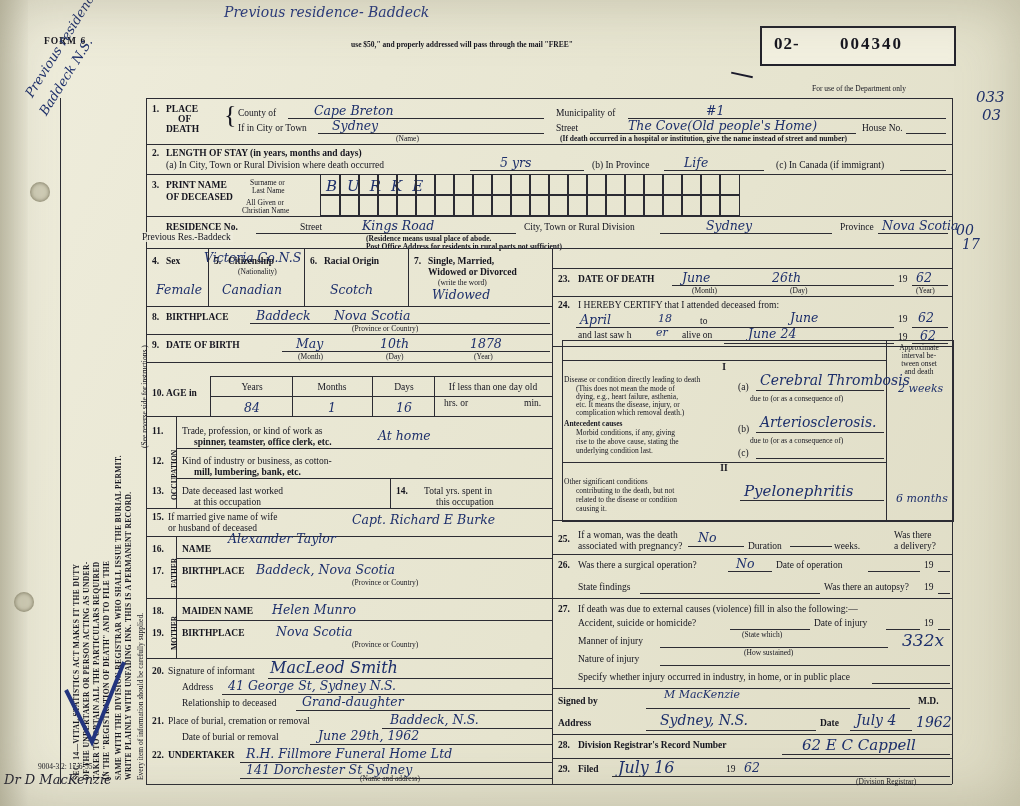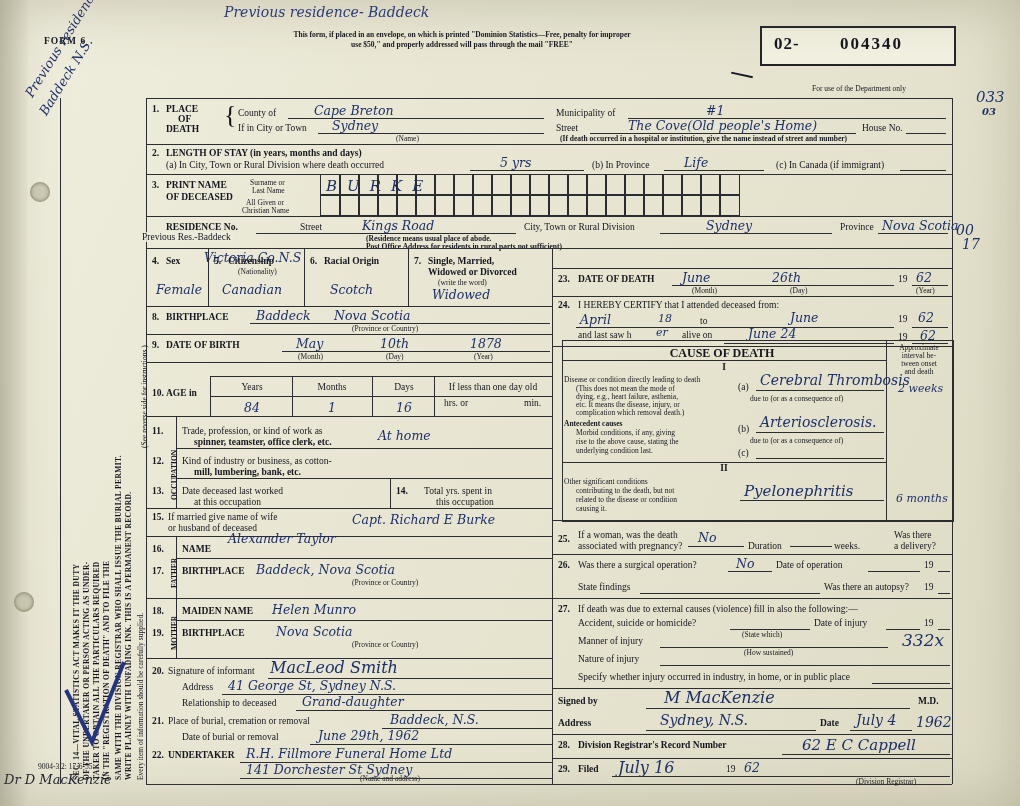--- a/index.html
+++ b/index.html
@@ -79,32 +79,31 @@
   <div class="hole" style="left:30px;top:182px;width:20px;height:20px;"></div>
   <div class="hole" style="left:14px;top:592px;width:20px;height:20px;"></div>
 
   <div class="pr hw blue" style="left:224px;top:4px;font-size:14px;">Previous residence- Baddeck</div>
 
   <div class="pr pt b sm" style="left:44px;top:36px;letter-spacing:1px;">FORM 6</div>
 
   <div class="pr hw" style="left:22px;top:92px;transform:rotate(-58deg);transform-origin:0 0;font-size:13px;">Previous residence</div>
   <div class="pr hw" style="left:36px;top:110px;transform:rotate(-58deg);transform-origin:0 0;font-size:13px;">Baddeck N.S.</div>
 
-  <div class="pr pt xtiny b ctr" style="left:222px;top:30px;width:480px;">This form, if placed in an envelope, on which is printed "Dominion Statistics—Free, penalty for improper</div>
   <div class="pr pt xtiny b ctr" style="left:222px;top:40px;width:480px;">use $50," and properly addressed will pass through the mail "FREE"</div>
 
   <div class="formbox" style="left:760px;top:26px;width:192px;height:36px;background:#f2f0e0;"></div>
   <div class="pr pt b" style="left:774px;top:34px;font-size:17px;letter-spacing:1px;">02-</div>
   <div class="pr pt b" style="left:840px;top:34px;font-size:17px;letter-spacing:2px;">004340</div>
 
   <div class="pr" style="left:732px;top:64px;width:22px;height:10px;border-bottom:2px solid #1a1a2b;transform:rotate(12deg);"></div>
 
   <div class="pr pt xtiny" style="left:812px;top:84px;">For use of the Department only</div>
   <div class="pr hw" style="left:976px;top:88px;font-size:15px;">033</div>
-  <div class="pr hw" style="left:982px;top:106px;font-size:10px;font-weight:bold;">03</div>
+  <div class="pr hw" style="left:982px;top:106px;font-size:15px;">03</div>
 
   <div class="line hline" style="left:146px;top:98px;width:806px;"></div>
   <div class="line vline" style="left:146px;top:98px;height:686px;"></div>
   <div class="line vline" style="left:952px;top:98px;height:686px;"></div>
   <div class="line hline" style="left:146px;top:784px;width:806px;"></div>
   <div class="line vline" style="left:552px;top:248px;height:536px;"></div>
 
   <div class="line vline" style="left:60px;top:98px;height:686px;"></div>
   <div class="pr pt b xtiny rot caps" style="left:72px;top:780px;">SEC. 14—VITAL STATISTICS ACT MAKES IT THE DUTY</div>
   <div class="pr pt b xtiny rot caps" style="left:82px;top:780px;">OF THE UNDERTAKER OR PERSON ACTING AS UNDER-</div>
@@ -368,21 +367,20 @@
   <div class="pr hw sm" style="left:656px;top:326px;">er</div>
   <div class="pr pt sm" style="left:682px;top:330px;">alive on</div>
   <div class="pr hw" style="left:748px;top:326px;">June 24</div>
   <div class="pr pt sm" style="left:898px;top:332px;">19</div>
   <div class="pr hw" style="left:920px;top:328px;">62</div>
   <div class="line hline" style="left:724px;top:343px;width:170px;"></div>
   <div class="line hline" style="left:912px;top:343px;width:36px;"></div>
   <div class="line hline" style="left:552px;top:346px;width:400px;"></div>
 
   <div class="boxline" style="left:562px;top:340px;width:390px;height:180px;border-width:1px;background:transparent;"></div>
-  <div class="pr pt b ctr" style="left:566px;top:346px;width:312px;font-size:12px;">CAUSE OF DEATH</div>
   <div class="line vline" style="left:886px;top:340px;height:180px;"></div>
   <div class="pr pt xtiny ctr" style="left:888px;top:343px;width:62px;">Approximate</div>
   <div class="pr pt xtiny ctr" style="left:888px;top:351px;width:62px;">interval be-</div>
   <div class="pr pt xtiny ctr" style="left:888px;top:359px;width:62px;">tween onset</div>
   <div class="pr pt xtiny ctr" style="left:888px;top:367px;width:62px;">and death</div>
   <div class="line hline" style="left:562px;top:360px;width:324px;"></div>
 
   <div class="pr pt b sm ctr" style="left:566px;top:362px;width:316px;">I</div>
   <div class="pr pt xtiny" style="left:564px;top:375px;">Disease or condition directly leading to death</div>
   <div class="pr pt xtiny" style="left:576px;top:384px;">(This does not mean the mode of</div>
@@ -462,21 +460,21 @@
   <div class="pr hw" style="left:902px;top:630px;font-size:17px;">332x</div>
 
   <div class="pr pt sm" style="left:578px;top:654px;">Nature of injury</div>
   <div class="line hline" style="left:660px;top:665px;width:290px;"></div>
 
   <div class="pr pt sm" style="left:578px;top:672px;">Specify whether injury occurred in industry, in home, or in public place</div>
   <div class="line hline" style="left:872px;top:683px;width:78px;"></div>
   <div class="line hline" style="left:552px;top:688px;width:400px;"></div>
 
   <div class="pr pt b sm" style="left:558px;top:696px;">Signed by</div>
-  <div class="pr hw" style="left:664px;top:688px;font-size:16px;">M MacKenzie</div>
+  <div class="pr hw" style="left:664px;top:688px;font-size:11px;">M MacKenzie</div>
   <div class="line hline" style="left:646px;top:708px;width:264px;"></div>
   <div class="pr pt b sm" style="left:918px;top:696px;">M.D.</div>
 
   <div class="pr pt b sm" style="left:558px;top:718px;">Address</div>
   <div class="pr hw" style="left:660px;top:712px;font-size:14px;">Sydney, N.S.</div>
   <div class="line hline" style="left:646px;top:730px;width:170px;"></div>
   <div class="pr pt b sm" style="left:820px;top:718px;">Date</div>
   <div class="pr hw" style="left:856px;top:712px;font-size:14px;">July 4</div>
   <div class="line hline" style="left:850px;top:730px;width:62px;"></div>
   <div class="pr hw" style="left:916px;top:714px;font-size:14px;">1962</div>

